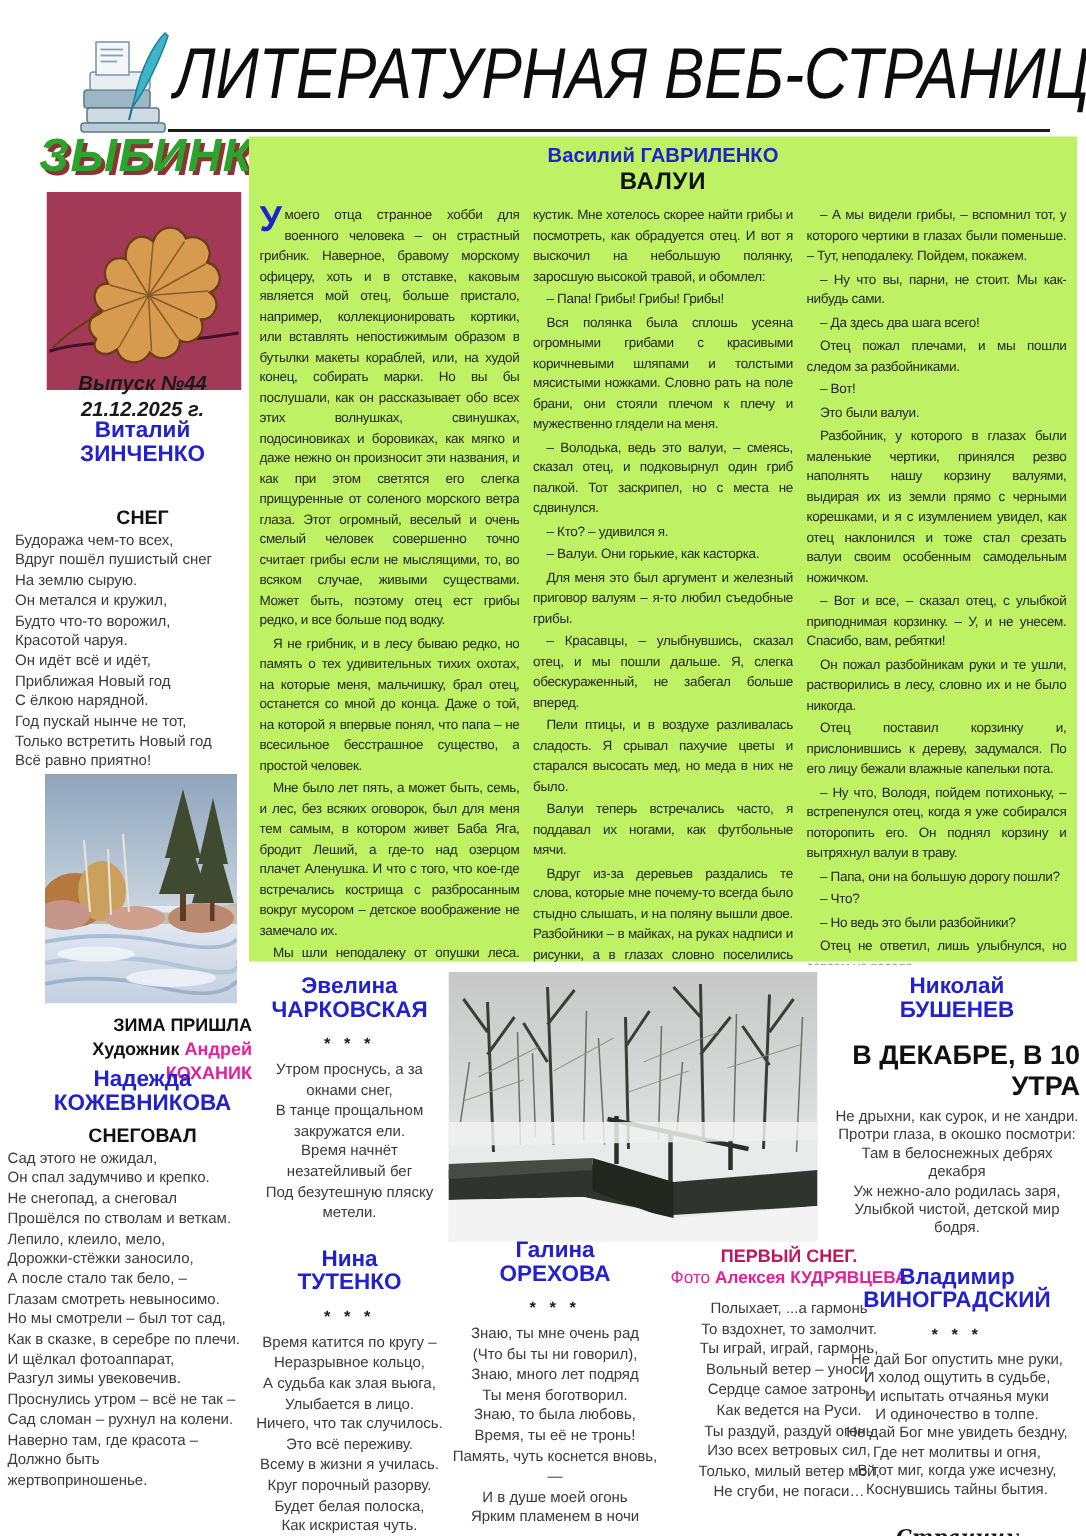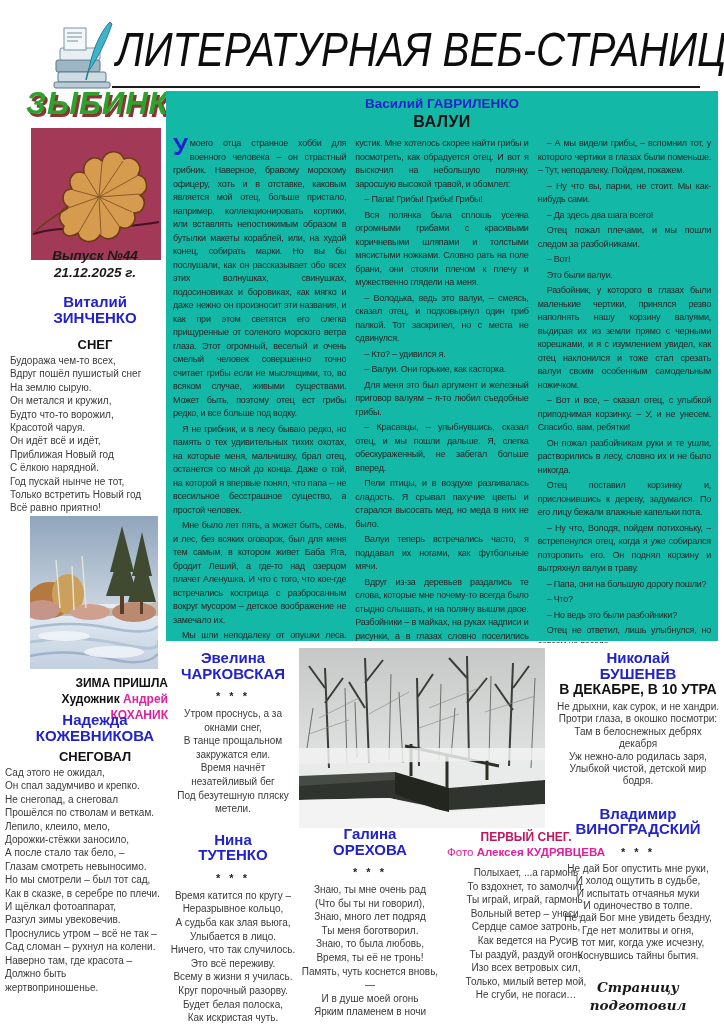--- a/index.html
+++ b/index.html
@@ -14,34 +14,34 @@
   .zybinka { position:absolute; left:26px; top:86px; font-size:31px; font-weight:bold; font-style:italic; color:#2ca32c; text-shadow:2.5px 2.5px 0 #8a3434; letter-spacing:1px; }
 
   
   .leaf-img { position:absolute; left:31px; top:128px; width:130px; height:132px; }
   .issue { position:absolute; left:20px; top:247px; width:150px; text-align:center; font-weight:bold; font-style:italic; font-size:13.5px; color:#1a1a1a; line-height:17px; }
   .poet-name { color:#2222cc; font-weight:bold; font-size:15px; line-height:15.5px; text-align:center; }
   .poem-title { font-weight:bold; font-size:13px; color:#111; text-align:center; }
   .poem { font-size:10px; color:#3a3a3a; }
   .poem .pl { line-height:13.4px; }
 
-  .p1-name { position:absolute; left:20px; top:294px; width:150px; }
+  .p1-name { position:absolute; left:20px; top:279px; width:150px; }
   .sneg-title { position:absolute; left:20px; top:337px; width:150px; }
   .sneg-poem { position:absolute; left:10px; top:354px; width:170px; }
 
   .painting-img { position:absolute; left:30px; top:516px; width:128px; height:153px; }
   .paint-cap { position:absolute; left:10px; top:675px; width:158px; text-align:right; font-size:12px; font-weight:bold; color:#111; line-height:16px; }
   .artist-name { color:#e0209c; }
 
   .p2-name { position:absolute; left:10px; top:712px; width:170px; }
   .snegoval-title { position:absolute; left:10px; top:749px; width:170px; }
   .snegoval-poem { position:absolute; left:5px; top:766px; width:180px; }
 
   
-  .story-box { position:absolute; left:166px; top:91px; width:552px; height:550px; background:#14b8a6; }
+  .story-box { position:absolute; left:166px; top:91px; width:552px; height:550px; background:#bef264; }
   .story-author { text-align:center; color:#2222cc; font-weight:bold; font-size:13.5px; padding-top:5px; }
   .story-title { text-align:center; color:#111; font-weight:bold; font-size:16px; padding-top:2px; letter-spacing:0.5px; }
   .story-cols { display:flex; gap:9px; padding:6px 7px 0 7px; height:512px; overflow:hidden; }
   .story-col { width:176px; overflow:hidden; }
   .story-col p { font-size:9px; line-height:13.5px; color:#262626; text-align:justify; text-indent:9px; letter-spacing:-0.22px; margin-bottom:2px; }
   .story-col p.cont { text-indent:0; }
   .dropcap { float:left; font-size:24px; line-height:20px; font-weight:bold; color:#2222cc; margin-right:2px; font-style:normal; }
 
   
   .b-col1 { position:absolute; left:168px; top:650px; width:130px; }
@@ -52,21 +52,21 @@
 
   .photo-img { position:absolute; left:299px; top:648px; width:246px; height:180px; }
   .galina-col { position:absolute; left:300px; top:826px; width:140px; }
   .photo-cap-col { position:absolute; left:446px; top:830px; width:160px; text-align:center; }
   .photo-cap-t { font-weight:bold; font-size:12px; color:#be185d; }
   .photo-cap-a { font-size:11.5px; color:#e0209c; margin-top:2px; }
   .photo-cap-a b { font-weight:bold; }
   .photo-poem { margin-top:8px; }
 
   .b-col3 { position:absolute; left:556px; top:650px; width:164px; }
-  .nikolay-title { margin-top:0; font-size:14px; }
+  .nikolay-title { margin-top:12px; font-size:18px;text-align:right; }
   .nikolay-poem { margin-top:4px; }
   .nikolay-poem .pl, .vladimir-poem .pl { line-height:12.4px; }
   .vladimir-name { margin-top:18px; }
   .footer-sign { margin-top:16px; text-align:center; font-family:"DejaVu Serif", serif; font-style:italic; font-weight:bold; font-size:13.5px; color:#1a1a1a; line-height:18px; }
 </style>
 </head>
 <body>
 
 <div class="page">
 

